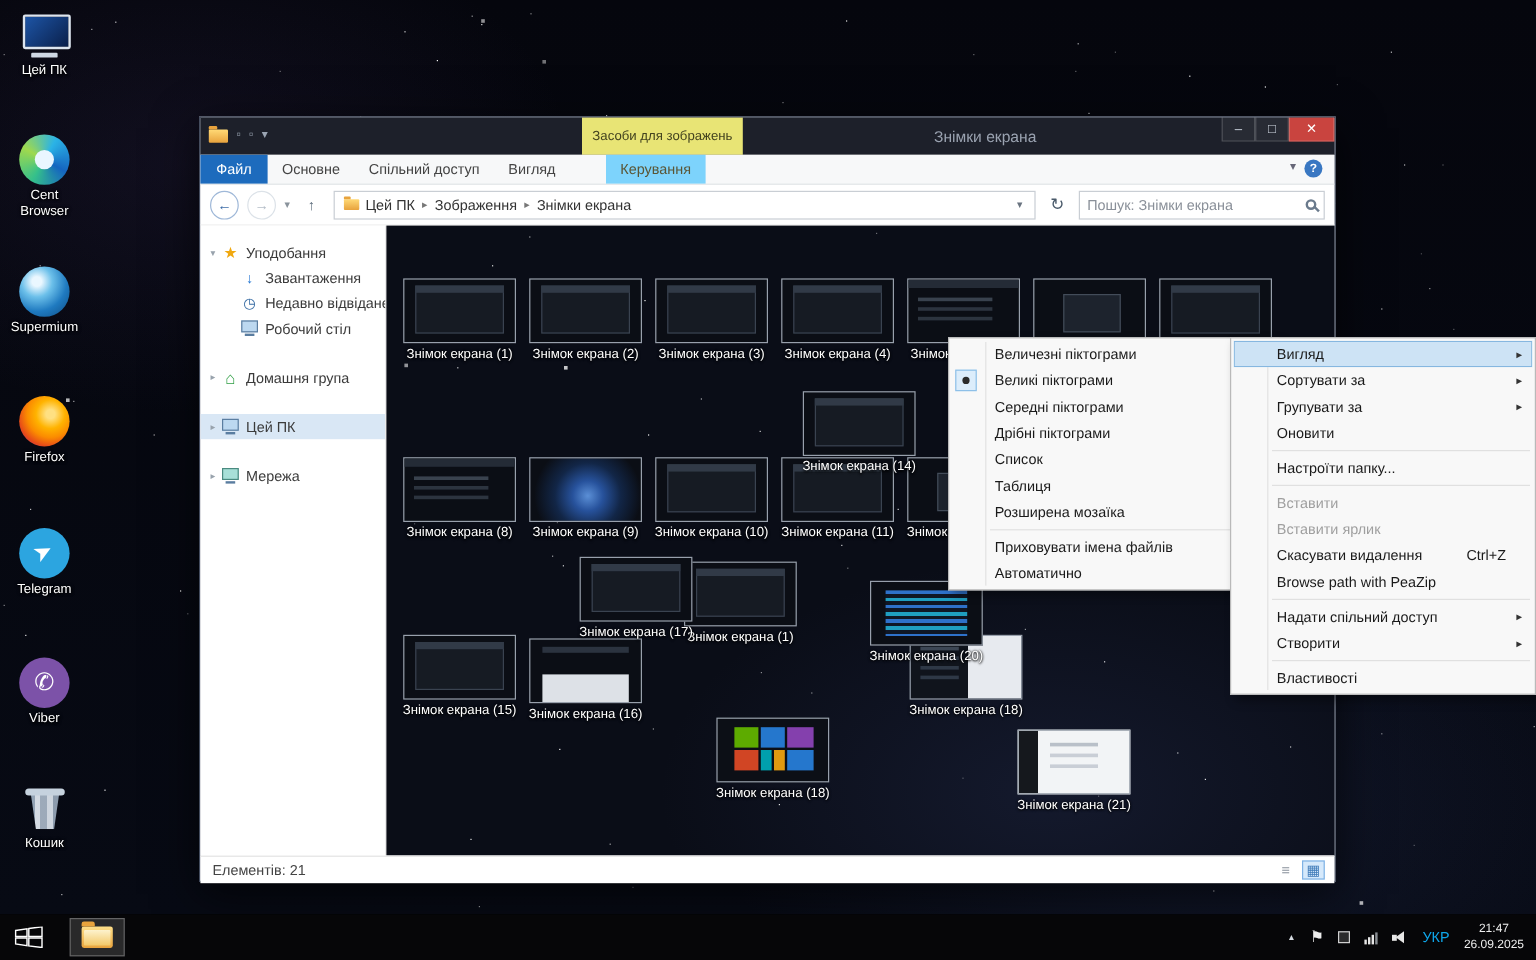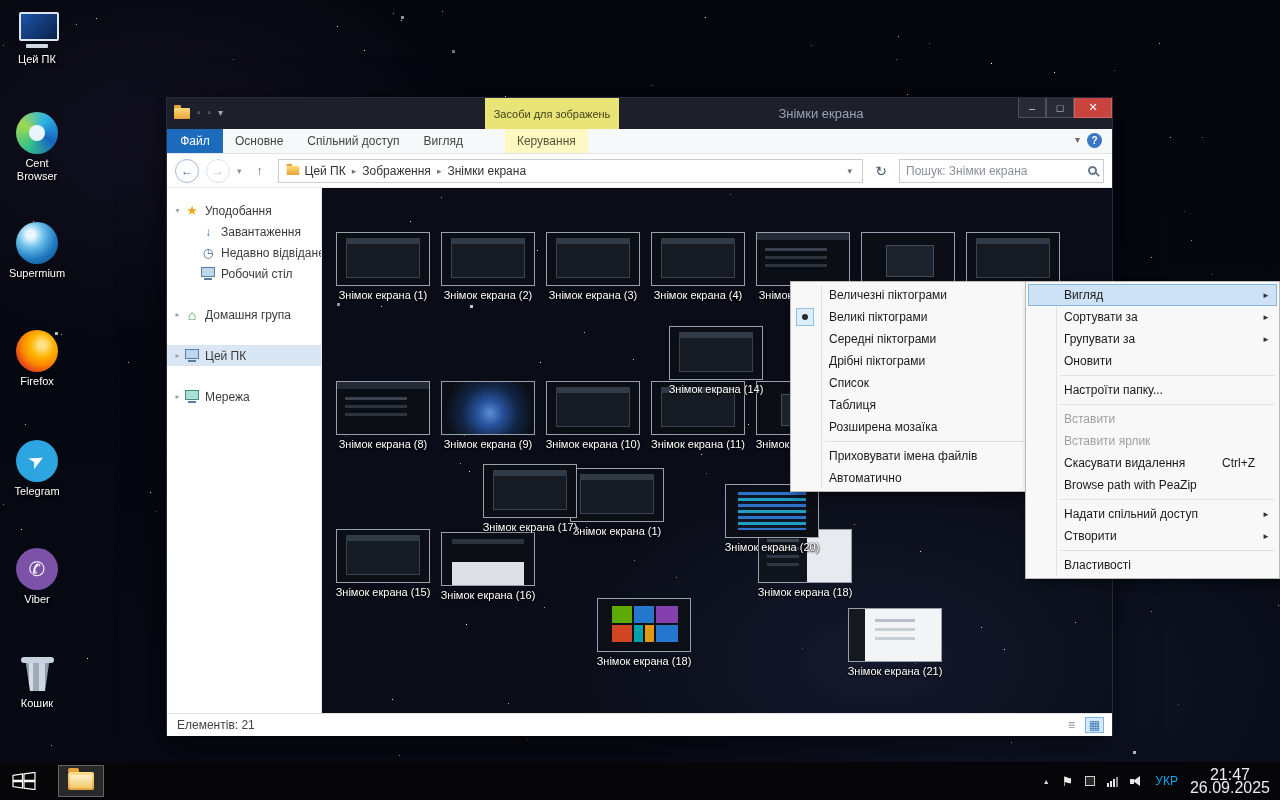--- a/index.html
+++ b/index.html
@@ -61,21 +61,21 @@
     color:#cfd6e0; font-size:11px; background:rgba(255,255,255,.05);
     border:1px solid rgba(255,255,255,.18); border-top:none; }
   .wc.close { width:38px; background:#c9443f; color:#fff; }
 
   .tabsrow { height:25px; background:#f7f8f9; display:flex; align-items:stretch;
     border-bottom:1px solid #e2e5e8; position:relative; font-size:12px; }
   .tab-file { width:56px; background:#1d6bbd; color:#fff; display:flex; align-items:center; justify-content:center; }
   #mid-tabs { display:flex; }
   .tab { padding:0 12px; color:#444; display:flex; align-items:center; }
   .tab-manage { margin-left:30px; padding:0 12px; display:flex; align-items:center;
-    background:#fef9c3; color:#5a5636; }
+    background:#7dd3fc; color:#5a5636; }
   .ribbon-chevron { position:absolute; right:32px; top:5px; color:#667; font-size:10px; }
   .ribbon-help { position:absolute; right:10px; top:4px; width:15px; height:15px; border-radius:50%;
     background:#3977c2; color:#fff; font-size:10px; font-weight:bold; display:flex; align-items:center; justify-content:center; }
 
   .addr { height:34px; background:#fff; display:flex; align-items:center; gap:7px;
     padding:0 8px; border-bottom:1px solid #ededed; font-size:12px; }
   .navbtn { width:24px; height:24px; border-radius:50%; display:flex; align-items:center; justify-content:center; }
   .navbtn.back { color:#3f6ea8; border:1px solid #9fb8d8; }
   .navbtn.fwd { color:#b5bec8; border:1px solid #dcе2e8; border:1px solid #dce2e8; }
   .histdrop { color:#8a939c; font-size:9px; }
@@ -194,21 +194,21 @@
   .tr-app { width:10px; height:10px; border:1px solid #cfcfcf; background:rgba(255,255,255,.15); }
   .tr-net { align-items:flex-end; gap:1px; height:11px; }
   .tr-net i { display:block; width:2px; background:#e6e6e6; }
   .tr-net i:nth-child(1){height:4px} .tr-net i:nth-child(2){height:6px}
   .tr-net i:nth-child(3){height:8px} .tr-net i:nth-child(4){height:10px; background:#8a8f94;}
   .tr-vol { width:13px; height:10px; position:relative; }
   .tr-vol::before { content:""; position:absolute; left:0; top:3px; width:4px; height:5px; background:#e6e6e6; }
   .tr-vol::after { content:""; position:absolute; left:3px; top:0; border-top:5px solid transparent;
     border-bottom:5px solid transparent; border-right:7px solid #e6e6e6; }
   .lang { font-size:12px; color:#0ea5e9; }
-  .clock { text-align:center; font-size:16px; line-height:13px; color:#ededed; }
+  .clock { text-align:center; font-size:10px; line-height:13px; color:#ededed; }
 </style>
 </head>
 <body>
 
 <div id="desktop">
   <div id="desktop-stars" class="starfield" style="box-shadow: rgba(255, 255, 255, 0.86) 236px 144px 0px 0px, rgba(255, 255, 255, 0.64) 551px 289px 0px 0px, rgba(255, 255, 255, 0.75) 695px 412px 0px 0px, rgba(255, 255, 255, 0.4) 582px 300px 0px 0px, rgba(255, 255, 255, 0.72) 722px 703px 0px 0px, rgba(255, 255, 255, 0.59) 255px 158px 0px 0px, rgba(255, 255, 255, 0.79) 526px 555px 0px 0px, rgba(255, 255, 255, 0.39) 156px 511px 0px 0px, rgba(255, 255, 255, 0.28) 257px 608px 0px 0px, rgba(255, 255, 255, 0.45) 557px 293px 0px 0px, rgba(255, 255, 255, 0.49) 182px 191px 0px 0px, rgba(255, 255, 255, 0.58) 374px 433px 0px 0px, rgba(255, 255, 255, 0.76) 1098px 726px 0px 0px, rgba(255, 255, 255, 0.34) 204px 196px 0px 0px, rgba(255, 255, 255, 0.42) 332px 249px 0px 0px, rgba(255, 255, 255, 0.65) 202px 556px 0px 0px, rgba(255, 255, 255, 0.29) 765px 432px 0px 0px, rgba(255, 255, 255, 0.42) 339px 632px 0px 0px, rgba(255, 255, 255, 0.7) 672px 458px 0px 0px, rgba(255, 255, 255, 0.9) 1092px 106px 0px 0px, rgba(255, 255, 255, 0.83) 401px 300px 0px 0px, rgba(255, 255, 255, 0.69) 1237px 488px 0px 0px, rgba(255, 255, 255, 0.53) 442px 11px 0px 0px, rgba(255, 255, 255, 0.71) 1151px 257px 0px 0px, rgba(255, 255, 255, 0.86) 233px 372px 0px 1px, rgba(255, 255, 255, 0.61) 76px 24px 0px 0px, rgba(255, 255, 255, 0.53) 698px 519px 0px 0px, rgba(255, 255, 255, 0.76) 593px 311px 0px 0px, rgba(255, 255, 255, 0.34) 929px 43px 0px 0px, rgba(255, 255, 255, 0.69) 880px 457px 0px 0px, rgba(255, 255, 255, 0.83) 885px 354px 0px 0px, rgba(255, 255, 255, 0.91) 520px 322px 0px 0px, rgba(255, 255, 255, 0.77) 276px 336px 0px 1px, rgba(255, 255, 255, 0.52) 505px 644px 0px 0px, rgba(255, 255, 255, 0.53) 1151px 611px 0px 0px, rgba(255, 255, 255, 0.47) 652px 85px 0px 0px, rgba(255, 255, 255, 0.32) 834px 374px 0px 0px, rgba(255, 255, 255, 0.86) 401px 20px 0px 0px, rgba(255, 255, 255, 0.89) 985px 222px 0px 0px, rgba(255, 255, 255, 0.73) 281px 170px 0px 0px, rgba(255, 255, 255, 0.87) 1062px 218px 0px 0px, rgba(255, 255, 255, 0.82) 300px 97px 0px 0px, rgba(255, 255, 255, 0.63) 887px 471px 0px 0px, rgba(255, 255, 255, 0.94) 87px 658px 0px 0px, rgba(255, 255, 255, 0.61) 393px 13px 0px 0px, rgba(255, 255, 255, 0.99) 822px 342px 0px 0px, rgba(255, 255, 255, 0.91) 705px 17px 0px 0px, rgba(255, 255, 255, 0.76) 572px 273px 0px 0px, rgba(255, 255, 255, 0.49) 355px 147px 0px 0px, rgba(255, 255, 255, 0.42) 1218px 331px 0px 0px, rgba(255, 255, 255, 0.9) 1056px 367px 0px 0px, rgba(255, 255, 255, 0.46) 527px 539px 0px 0px, rgba(255, 255, 255, 0.52) 686px 635px 0px 0px, rgba(255, 255, 255, 0.74) 1011px 742px 0px 0px, rgba(255, 255, 255, 0.5) 1052px 179px 0px 0px, rgba(255, 255, 255, 0.96) 625px 262px 0px 0px, rgba(255, 255, 255, 0.7) 898px 36px 0px 0px, rgba(255, 255, 255, 0.52) 1138px 301px 0px 1px, rgba(255, 255, 255, 0.74) 280px 564px 0px 0px, rgba(255, 255, 255, 0.29) 627px 623px 0px 0px, rgba(255, 255, 255, 0.7) 1134px 752px 0px 1px, rgba(255, 255, 255, 0.37) 527px 739px 0px 0px, rgba(255, 255, 255, 0.66) 128px 362px 0px 0px, rgba(255, 255, 255, 0.84) 1250px 315px 0px 0px, rgba(255, 255, 255, 0.32) 352px 273px 0px 0px, rgba(255, 255, 255, 0.71) 25px 424px 0px 0px, rgba(255, 255, 255, 0.45) 374px 213px 0px 0px, rgba(255, 255, 255, 0.74) 199px 619px 0px 0px, rgba(255, 255, 255, 0.71) 56px 333px 0px 1px, rgba(255, 255, 255, 0.58) 399px 755px 0px 0px, rgba(255, 255, 255, 0.89) 192px 381px 0px 0px, rgba(255, 255, 255, 0.62) 312px 448px 0px 0px, rgba(255, 255, 255, 0.51) 282px 468px 0px 0px, rgba(255, 255, 255, 0.44) 680px 610px 0px 1px, rgba(255, 255, 255, 0.73) 907px 94px 0px 0px, rgba(255, 255, 255, 0.29) 512px 105px 0px 0px, rgba(255, 255, 255, 0.28) 294px 608px 0px 0px, rgba(255, 255, 255, 0.61) 61px 334px 0px 0px, rgba(255, 255, 255, 0.83) 1086px 682px 0px 0px, rgba(255, 255, 255, 0.65) 628px 282px 0px 0px, rgba(255, 255, 255, 0.56) 213px 635px 0px 0px, rgba(255, 255, 255, 0.51) 1066px 227px 0px 0px, rgba(255, 255, 255, 0.55) 402px 17px 0px 1px, rgba(255, 255, 255, 0.97) 505px 96px 0px 0px, rgba(255, 255, 255, 0.45) 864px 313px 0px 1px, rgba(255, 255, 255, 0.39) 811px 45px 0px 0px, rgba(255, 255, 255, 0.68) 883px 606px 0px 0px, rgba(255, 255, 255, 0.6) 946px 362px 0px 0px, rgba(255, 255, 255, 0.66) 457px 129px 0px 0px, rgba(255, 255, 255, 0.7) 179px 263px 0px 0px, rgba(255, 255, 255, 0.43) 453px 51px 0px 1px, rgba(255, 255, 255, 0.56) 1191px 240px 0px 0px, rgba(255, 255, 255, 0.51) 304px 143px 0px 0px, rgba(255, 255, 255, 0.69) 896px 182px 0px 0px, rgba(255, 255, 255, 0.9) 773px 338px 0px 0px, rgba(255, 255, 255, 0.32) 706px 504px 0px 1px, rgba(255, 255, 255, 0.32) 1211px 274px 0px 0px, rgba(255, 255, 255, 0.83) 413px 471px 0px 0px, rgba(255, 255, 255, 0.5) 1084px 255px 0px 0px, rgba(255, 255, 255, 0.89) 21px 529px 0px 0px, rgba(255, 255, 255, 0.97) 150px 492px 0px 0px, rgba(255, 255, 255, 0.81) 769px 294px 0px 0px, rgba(255, 255, 255, 0.82) 384px 205px 0px 0px, rgba(255, 255, 255, 0.73) 541px 727px 0px 1px, rgba(255, 255, 255, 0.69) 51px 745px 0px 0px, rgba(255, 255, 255, 0.9) 582px 725px 0px 1px, rgba(255, 255, 255, 0.35) 1060px 561px 0px 1px, rgba(255, 255, 255, 0.4) 840px 107px 0px 0px, rgba(255, 255, 255, 0.28) 28px 178px 0px 0px, rgba(255, 255, 255, 0.88) 500px 138px 0px 0px, rgba(255, 255, 255, 0.85) 337px 26px 0px 0px, rgba(255, 255, 255, 0.41) 727px 135px 0px 0px, rgba(255, 255, 255, 0.88) 788px 110px 0px 0px, rgba(255, 255, 255, 0.55) 854px 291px 0px 1px, rgba(255, 255, 255, 0.5) 1180px 514px 0px 1px, rgba(255, 255, 255, 0.71) 1170px 137px 0px 0px, rgba(255, 255, 255, 0.6) 1240px 339px 0px 0px, rgba(255, 255, 255, 0.28) 888px 295px 0px 0px, rgba(255, 255, 255, 0.95) 717px 147px 0px 0px, rgba(255, 255, 255, 0.82) 414px 630px 0px 0px, rgba(255, 255, 255, 0.63) 1278px 605px 0px 0px, rgba(255, 255, 255, 0.33) 1114px 70px 0px 0px, rgba(255, 255, 255, 0.45) 329px 452px 0px 0px, rgba(255, 255, 255, 0.32) 880px 704px 0px 0px, rgba(255, 255, 255, 0.32) 869px 515px 0px 0px, rgba(255, 255, 255, 0.78) 443px 330px 0px 0px, rgba(255, 255, 255, 0.9) 193px 592px 0px 1px, rgba(255, 255, 255, 0.36) 896px 59px 0px 0px, rgba(255, 255, 255, 0.52) 606px 557px 0px 0px, rgba(255, 255, 255, 0.55) 540px 464px 0px 0px, rgba(255, 255, 255, 0.74) 1159px 43px 0px 0px, rgba(255, 255, 255, 0.95) 699px 473px 0px 0px, rgba(255, 255, 255, 0.89) 552px 355px 0px 0px, rgba(255, 255, 255, 0.38) 1112px 169px 0px 0px, rgba(255, 255, 255, 0.97) 740px 132px 0px 0px, rgba(255, 255, 255, 0.95) 1054px 72px 0px 0px, rgba(255, 255, 255, 0.95) 674px 402px 0px 0px, rgba(255, 255, 255, 0.28) 1184px 211px 0px 0px, rgba(255, 255, 255, 0.32) 383px 597px 0px 1px, rgba(255, 255, 255, 0.26) 547px 650px 0px 1px, rgba(255, 255, 255, 0.57) 392px 172px 0px 0px, rgba(255, 255, 255, 0.34) 1202px 137px 0px 0px, rgba(255, 255, 255, 0.46) 910px 163px 0px 0px, rgba(255, 255, 255, 0.5) 3px 504px 0px 0px, rgba(255, 255, 255, 0.51) 666px 107px 0px 0px, rgba(255, 255, 255, 0.88) 343px 657px 0px 0px, rgba(255, 255, 255, 0.97) 364px 50px 0px 0px, rgba(255, 255, 255, 0.66) 1072px 225px 0px 0px, rgba(255, 255, 255, 0.33) 629px 501px 0px 1px, rgba(255, 255, 255, 0.63) 33px 221px 0px 0px, rgba(255, 255, 255, 0.32) 1178px 704px 0px 0px, rgba(255, 255, 255, 0.98) 991px 63px 0px 0px, rgba(255, 255, 255, 0.98) 749px 415px 0px 1px, rgba(255, 255, 255, 0.74) 878px 125px 0px 0px, rgba(255, 255, 255, 0.4) 233px 59px 0px 0px, rgba(255, 255, 255, 0.71) 456px 373px 0px 0px, rgba(255, 255, 255, 0.76) 871px 232px 0px 0px, rgba(255, 255, 255, 0.78) 854px 148px 0px 0px, rgba(255, 255, 255, 0.47) 3px 45px 0px 0px, rgba(255, 255, 255, 0.8) 96px 18px 0px 0px;"></div>
   <div id="desktop-icons">
       <div class="dicon" style="top: 8px;">
         <div class="ic di-this-pc"></div>
         <div class="dlbl">Цей ПК</div>

